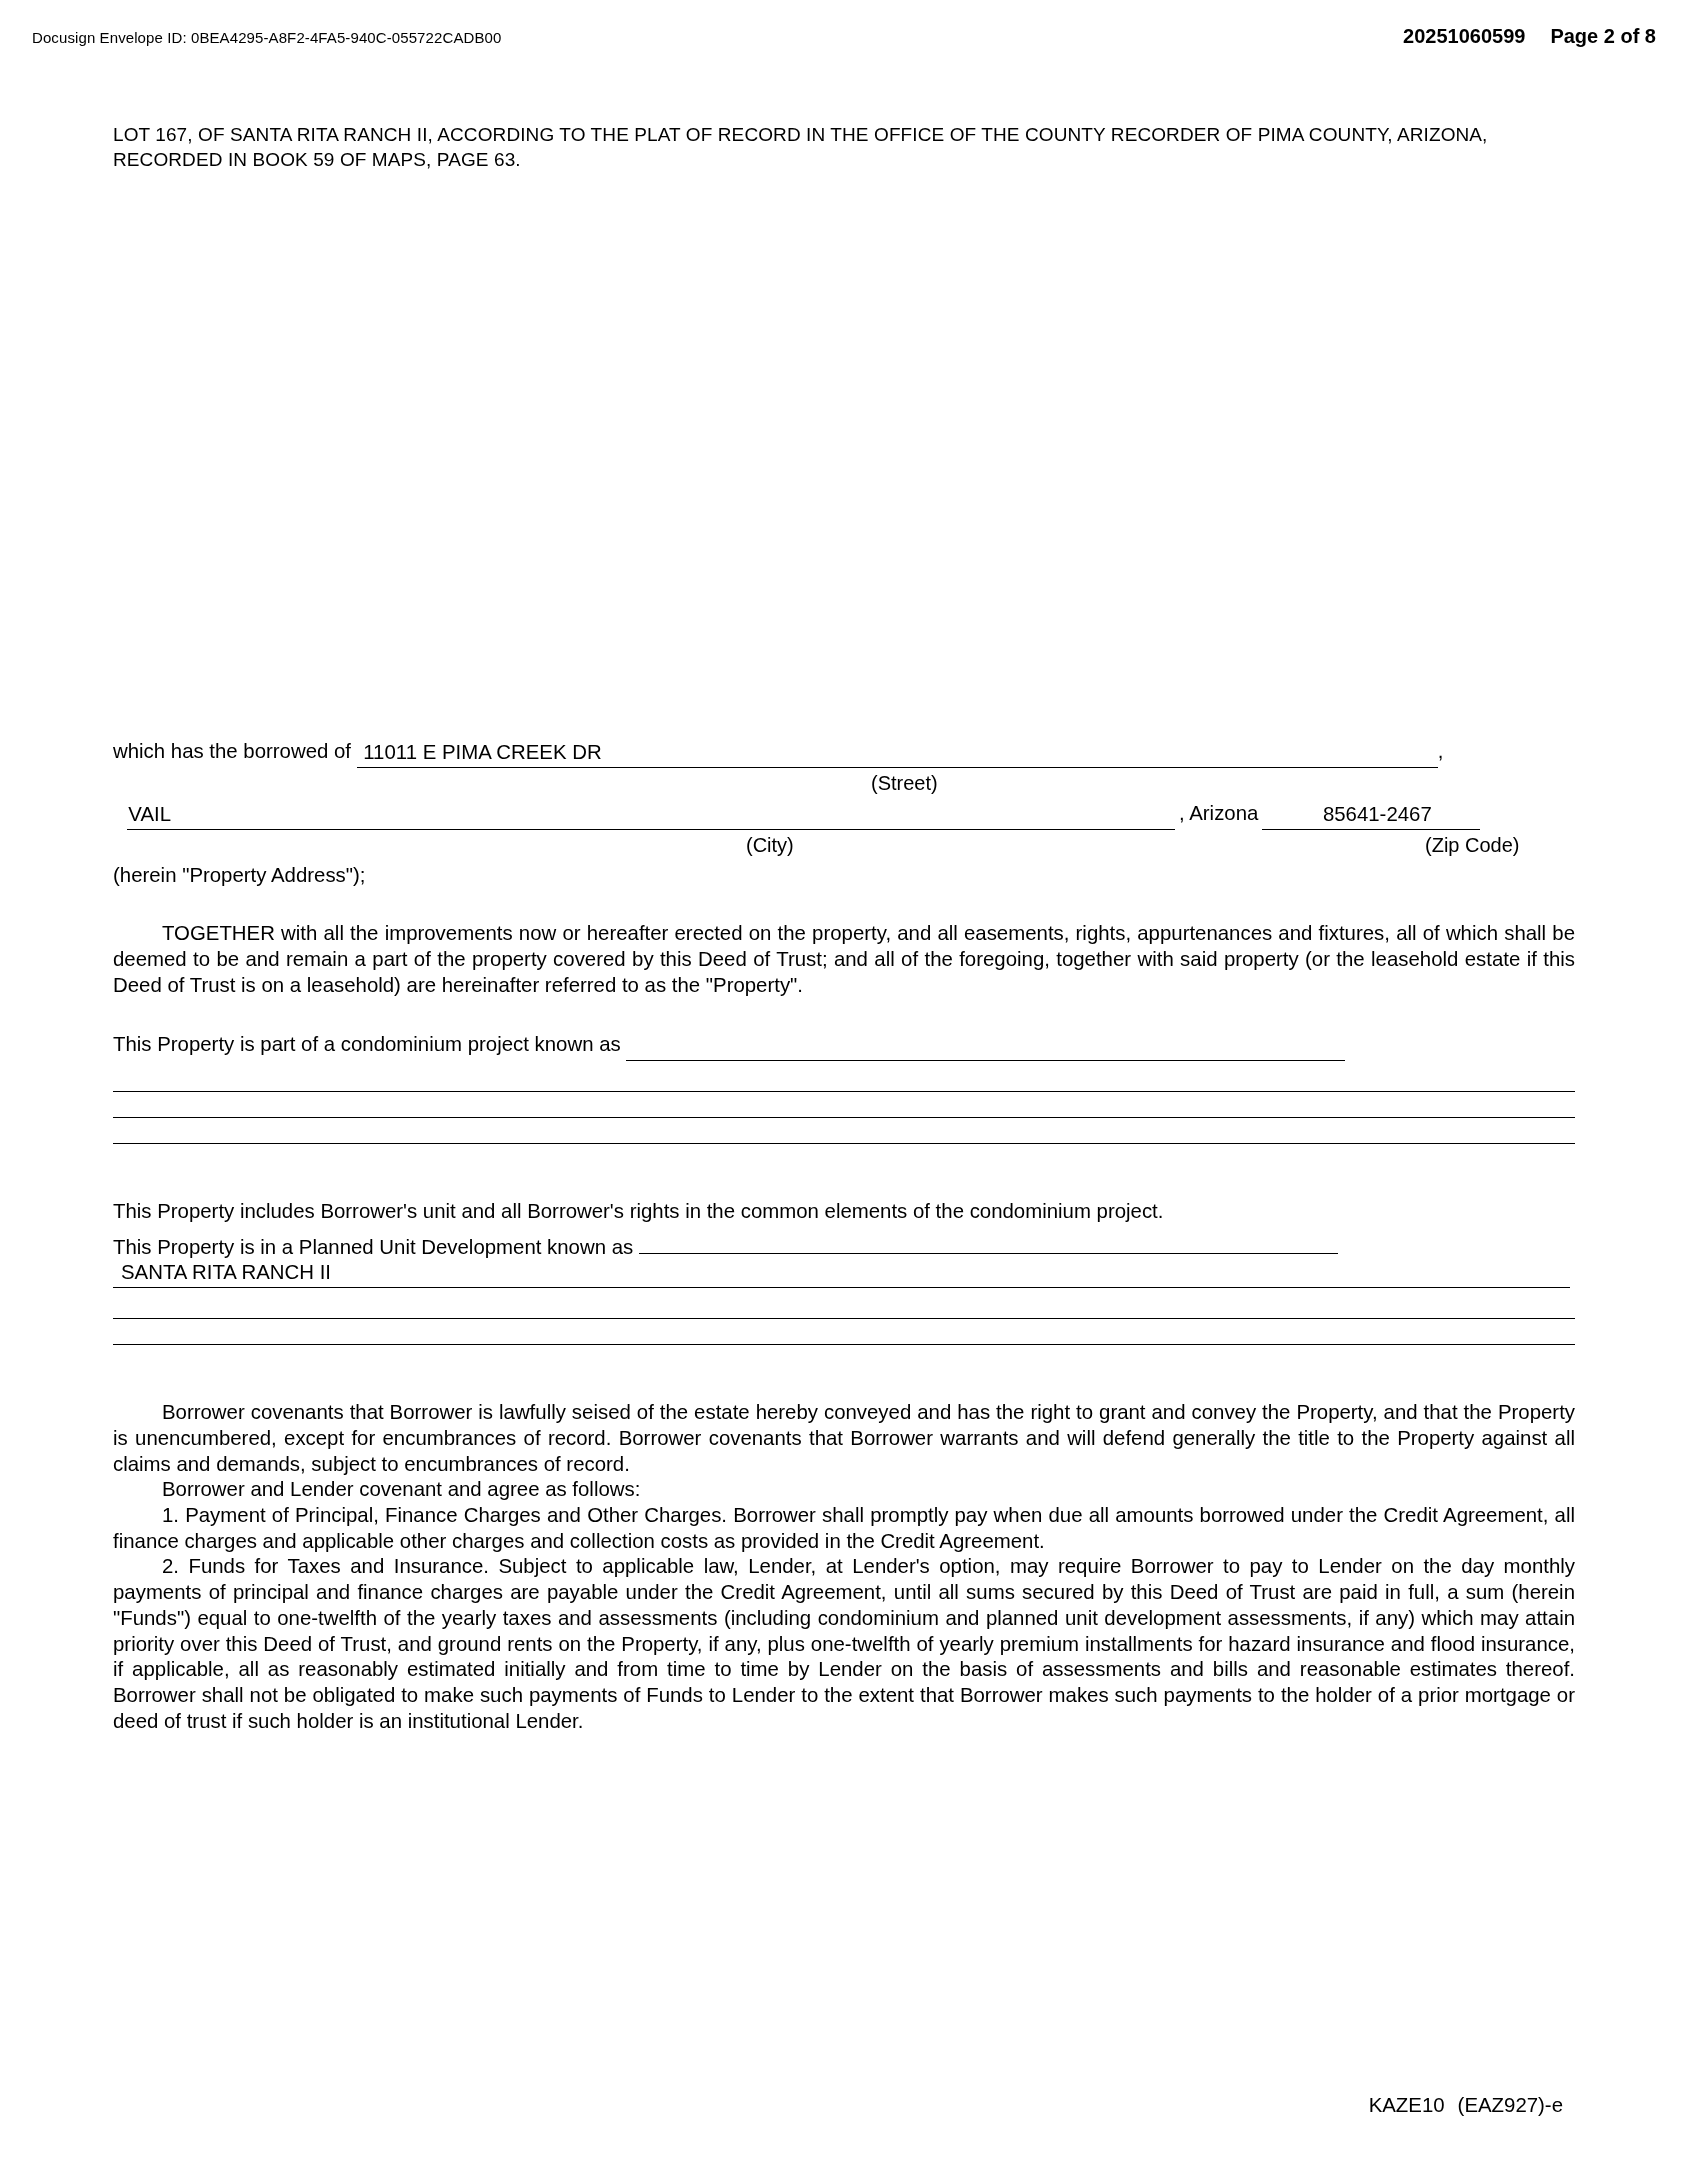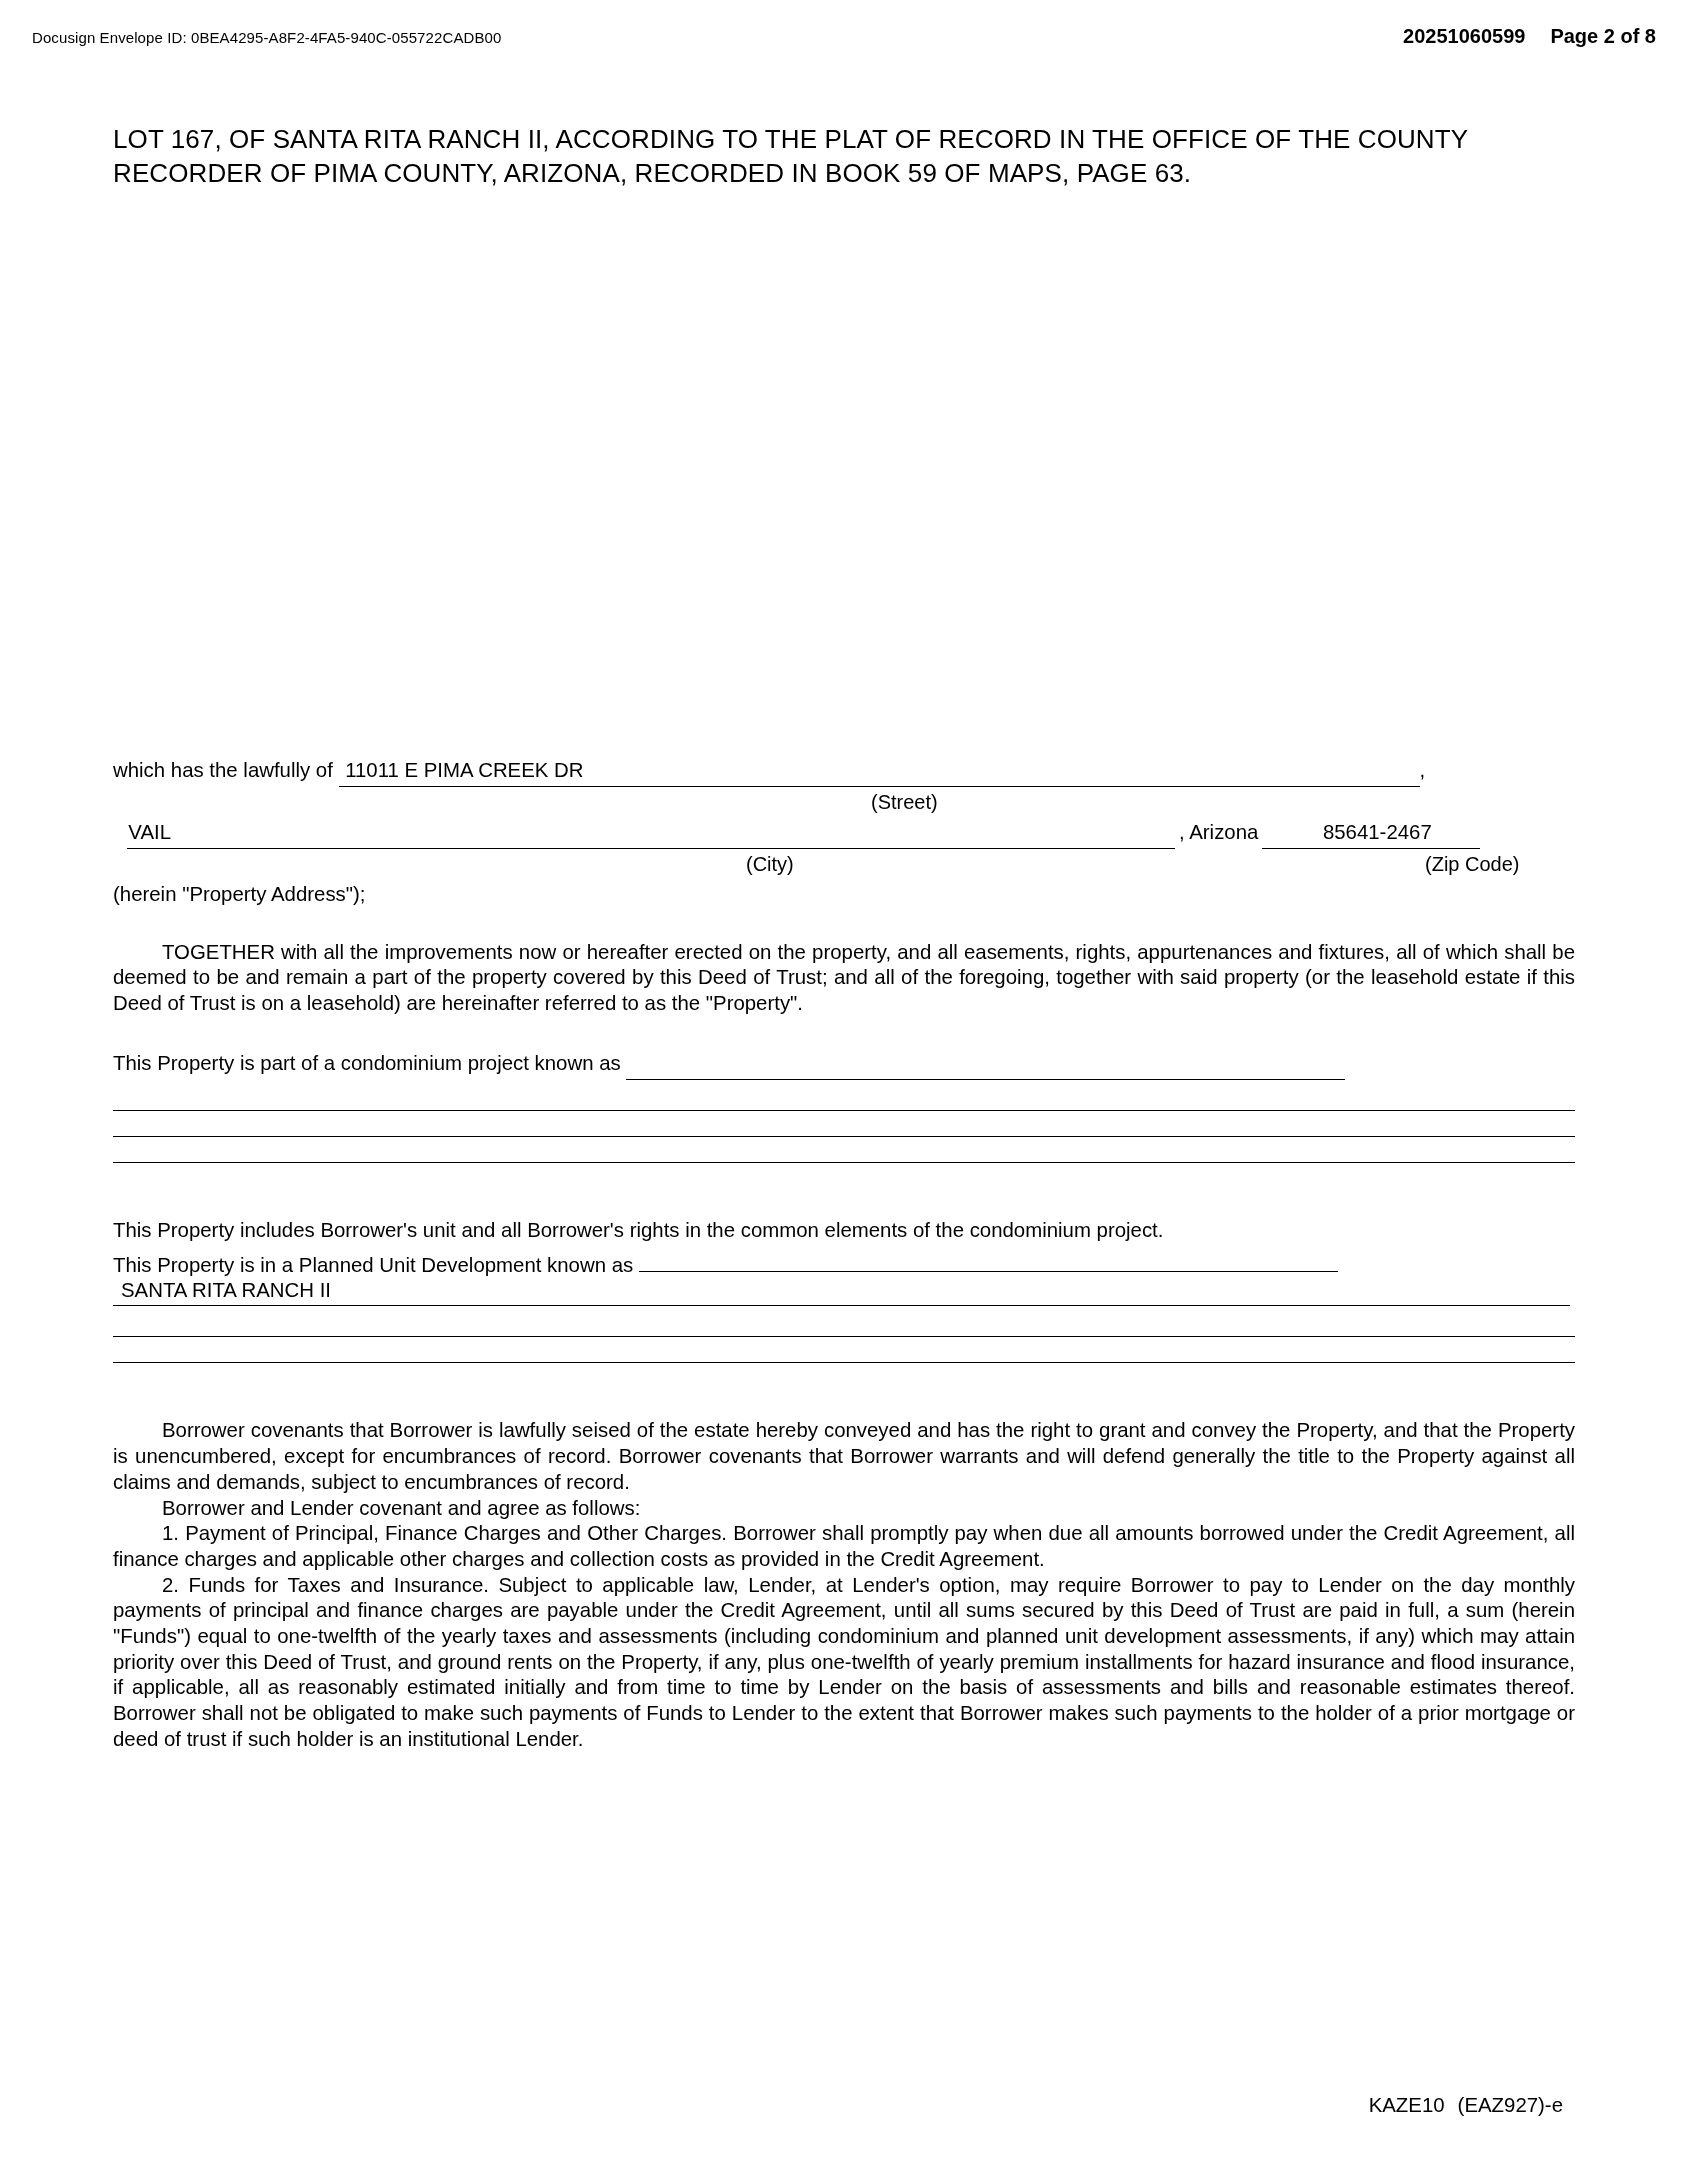--- a/index.html
+++ b/index.html
@@ -49,21 +49,21 @@
   }
 
   
   .body-wrap {
     position: absolute;
     left: 113px;
     right: 113px;
     top: 123px;
   }
   .legal-desc {
-    font-size: 26px;
+    font-size: 19px;
     line-height: 1.30;
     letter-spacing: 0.1px;
   }
 
   .spacer-big {
     height: 567px;
   }
 
   
   .addr-row {
@@ -145,21 +145,21 @@
 
   <div class="body-wrap">
 
     <div class="legal-desc">LOT 167, OF SANTA RITA RANCH II, ACCORDING TO THE PLAT OF RECORD IN THE OFFICE OF THE COUNTY RECORDER OF PIMA COUNTY, ARIZONA, RECORDED IN BOOK 59 OF MAPS, PAGE 63.</div>
 
     <div class="spacer-big"></div>
 
     <div>
 
       <div class="addr-row" style="position:relative;height:33px;">
-        <span class="lbl">which has the lawfully of</span>
+        <span class="lbl">which has the borrowed of</span>
         <span class="fill" style="width:1081px;height:28px;">
           <span class="val">11011 E PIMA CREEK DR</span>
         </span><span>,</span>
       </div>
       <div class="sub" style="height:29px;">
         <span style="left:758px;">(Street)</span>
       </div>
 
       <div class="addr-row" style="height:33px;">
         <span class="fill" style="width:1048px;height:28px;margin-left:14px;">

